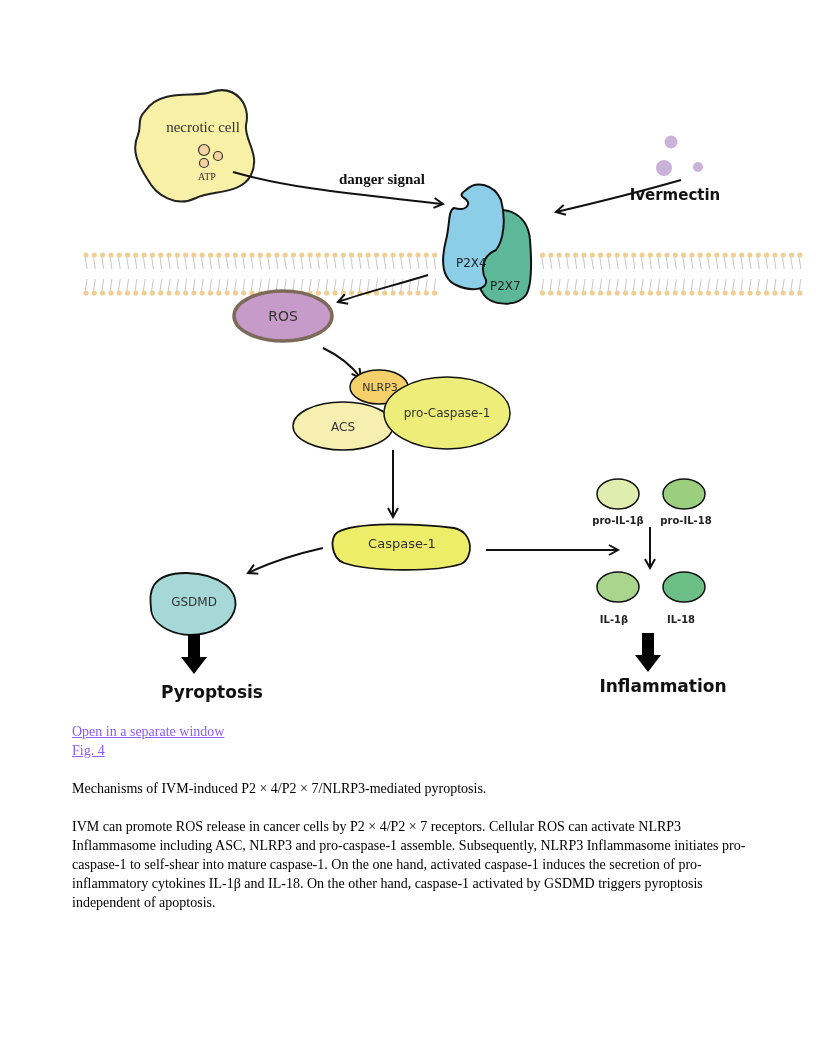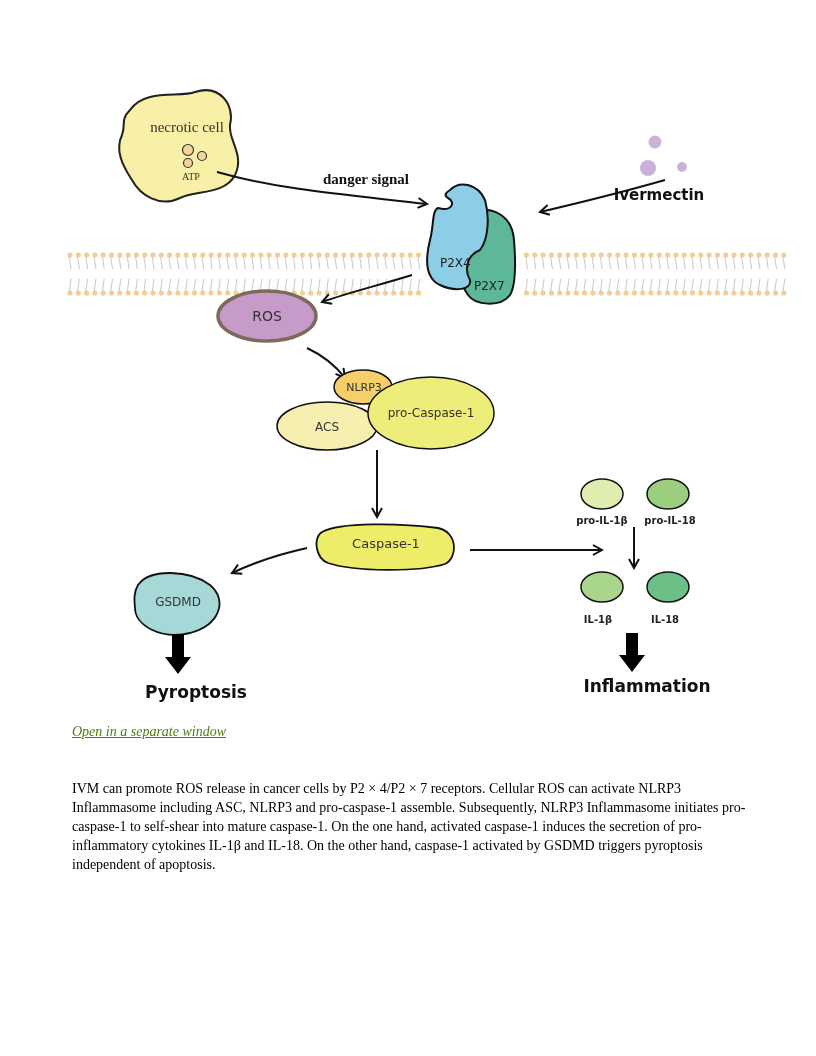--- a/index.html
+++ b/index.html
@@ -1,22 +1,22 @@
 <!DOCTYPE html>
 <html><head>
 <meta charset="utf-8">
 <style>
   html, body { margin: 0; padding: 0; background: #ffffff; }
   body { width: 816px; height: 1056px; position: relative; overflow: hidden; font-family: "Liberation Serif", serif; }
-  #figure { position: absolute; left: 60px; top: 80px; width: 740px; height: 630px; }
+  #figure { position: absolute; left: 76px; top: 80px; width: 740px; height: 630px; }
   #figure svg { width: 740px; height: 630px; display: block; }
   .sans { font-family: "DejaVu Sans", "Liberation Sans", sans-serif; }
   .serif { font-family: "Liberation Serif", "DejaVu Serif", serif; }
   .caption { position: absolute; left: 72px; top: 722px; width: 690px; font-size: 14px; line-height: 19px; color: #000; }
-  .caption a { color: #4d7c0f; text-decoration: underline; cursor: pointer; font-style: italic; }
+  .caption a { color: #8b5cf6; text-decoration: underline; cursor: pointer; }
   .caption p { margin: 0; }
   .gap { height: 19px; }
 </style>
 </head>
 <body>
 
 <div id="figure">
 <svg viewBox="0 0 740 630" xmlns="http://www.w3.org/2000/svg">
   <defs>
     <marker id="arr" viewBox="0 0 12 12" refX="10" refY="6" markerWidth="12" markerHeight="12" orient="auto" markerUnits="userSpaceOnUse">
@@ -394,17 +394,19 @@
   <text class="sans" x="538" y="543" text-anchor="middle" font-size="10" font-weight="bold" fill="#222">IL-1β</text>
   <text class="sans" x="605" y="543" text-anchor="middle" font-size="10" font-weight="bold" fill="#222">IL-18</text>
 
   <path d="M566,553 L578,553 L578,575 L585,575 L572,592 L559,575 L566,575 Z" fill="#000"></path>
   <text class="sans" x="587" y="612" text-anchor="middle" font-size="17" font-weight="bold" fill="#111">Inflammation</text>
 </svg>
 </div>
 
 <div class="caption">
   <p><a>Open in a separate window</a></p>
+  <p><a>Fig. 4</a></p>
   <div class="gap"></div>
+  <p>Mechanisms of IVM-induced P2 × 4/P2 × 7/NLRP3-mediated pyroptosis.</p>
   <div class="gap"></div>
   <p>IVM can promote ROS release in cancer cells by P2 × 4/P2 × 7 receptors. Cellular ROS can activate NLRP3 Inflammasome including ASC, NLRP3 and pro-caspase-1 assemble. Subsequently, NLRP3 Inflammasome initiates pro-caspase-1 to self-shear into mature caspase-1. On the one hand, activated caspase-1 induces the secretion of pro-inflammatory cytokines IL-1β and IL-18. On the other hand, caspase-1 activated by GSDMD triggers pyroptosis independent of apoptosis.</p>
   <div class="gap"></div>
 </div>
 
 </body></html>

